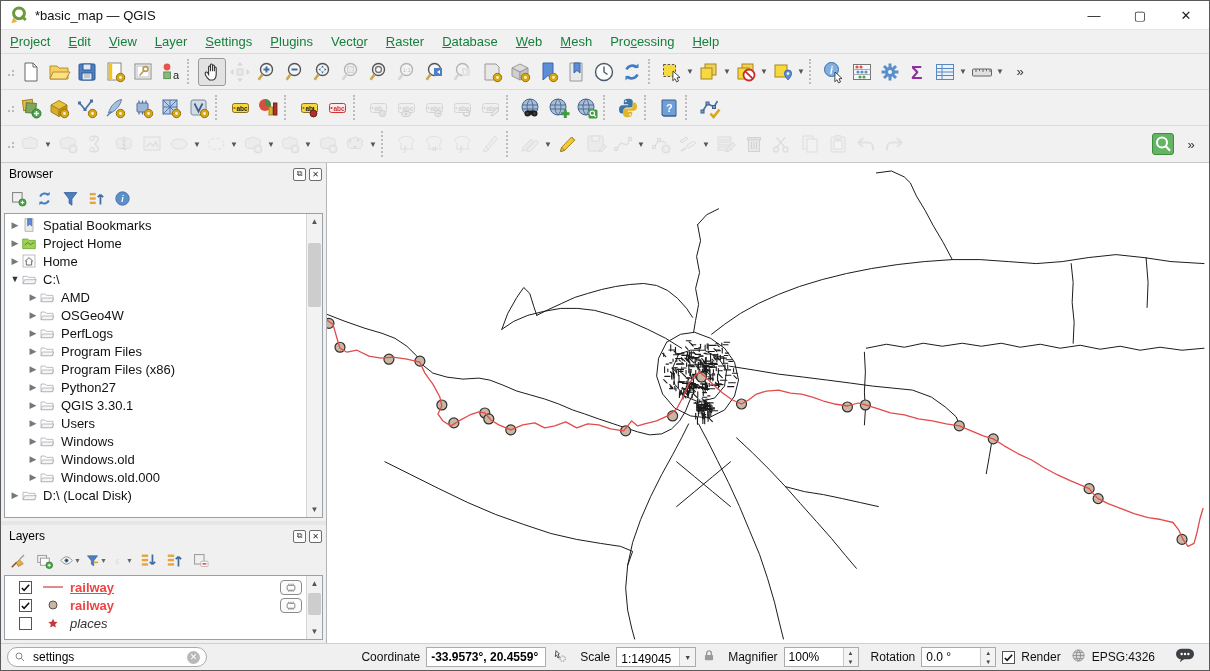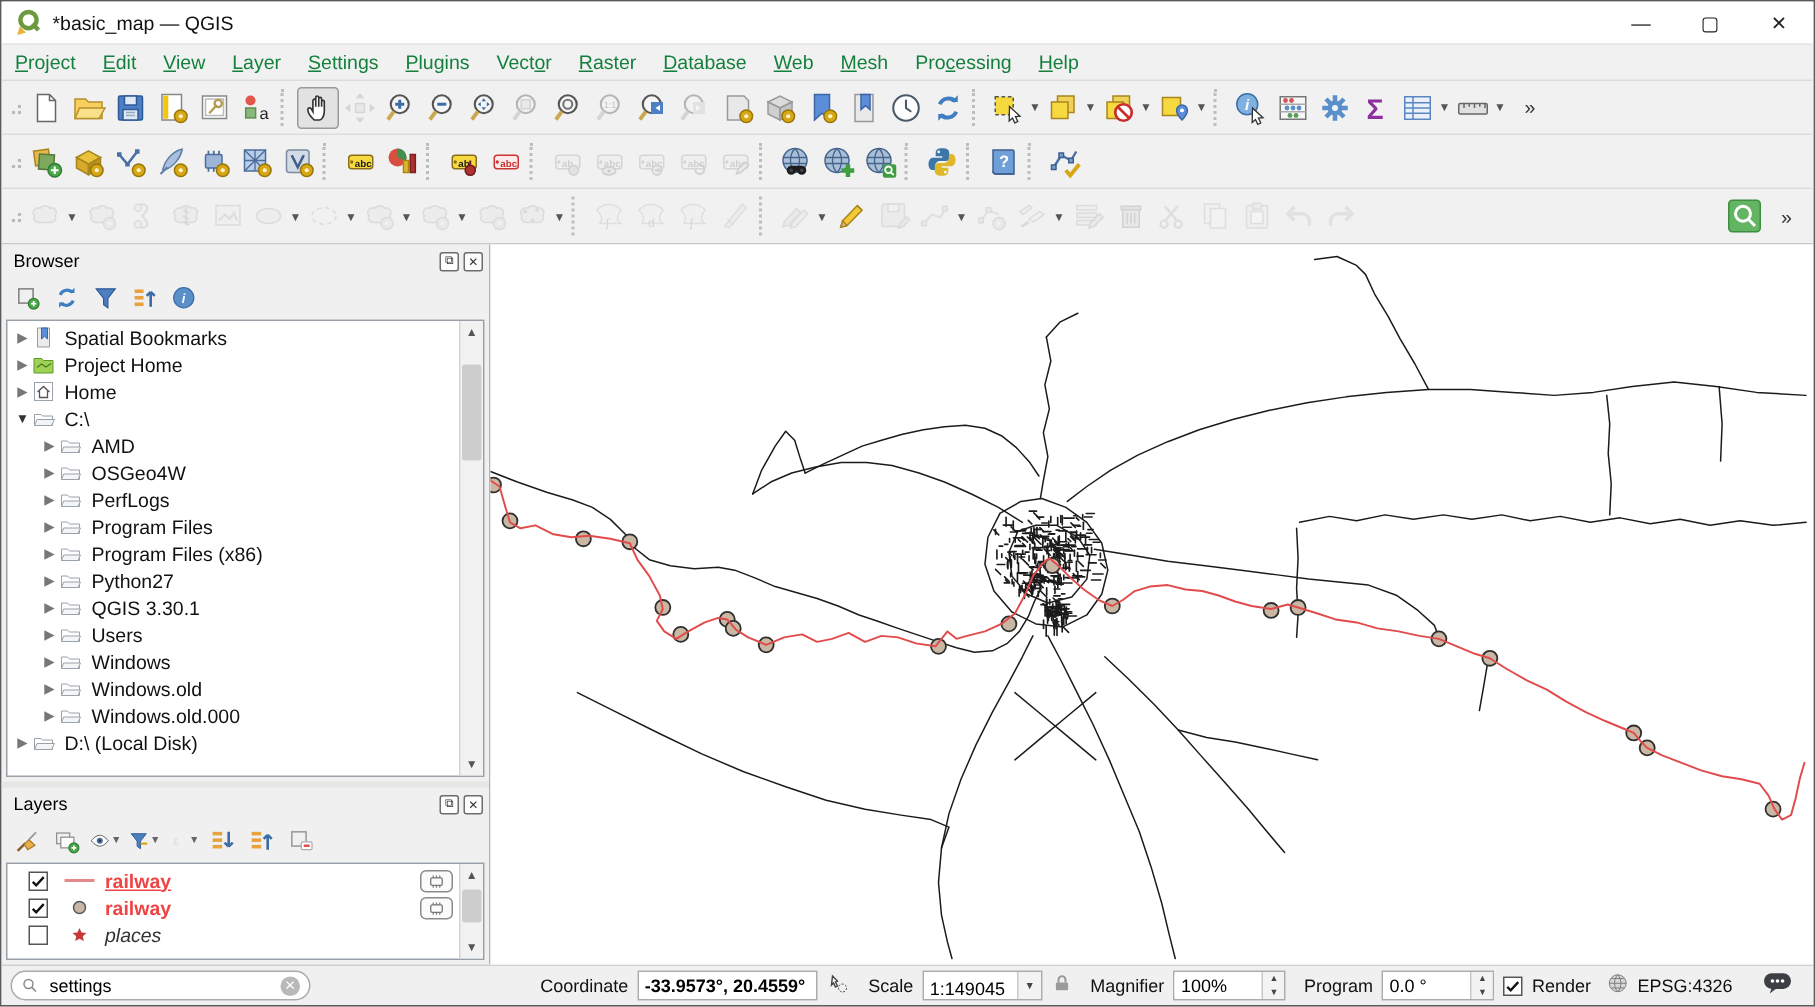--- a/index.html
+++ b/index.html
@@ -1573,21 +1573,21 @@
         </svg>
     </span>
     <span class="sb-label">Magnifier</span>
     <div class="spin">
       <input value="100%" style="">
       <div class="arrows">
           <div>▲</div>
           <div>▼</div>
         </div>
     </div>
-    <span class="sb-label">Program</span>
+    <span class="sb-label">Rotation</span>
     <div class="spin">
       <input value="0.0 °" style="">
       <div class="arrows">
           <div>▲</div>
           <div>▼</div>
         </div>
     </div>
     <span class="sb-check">
       <svg width="11" height="11" viewBox="0 0 24 24">
           <path d="M4 13l5 5L20 6" fill="none" stroke="#111" stroke-width="3.4"></path>

